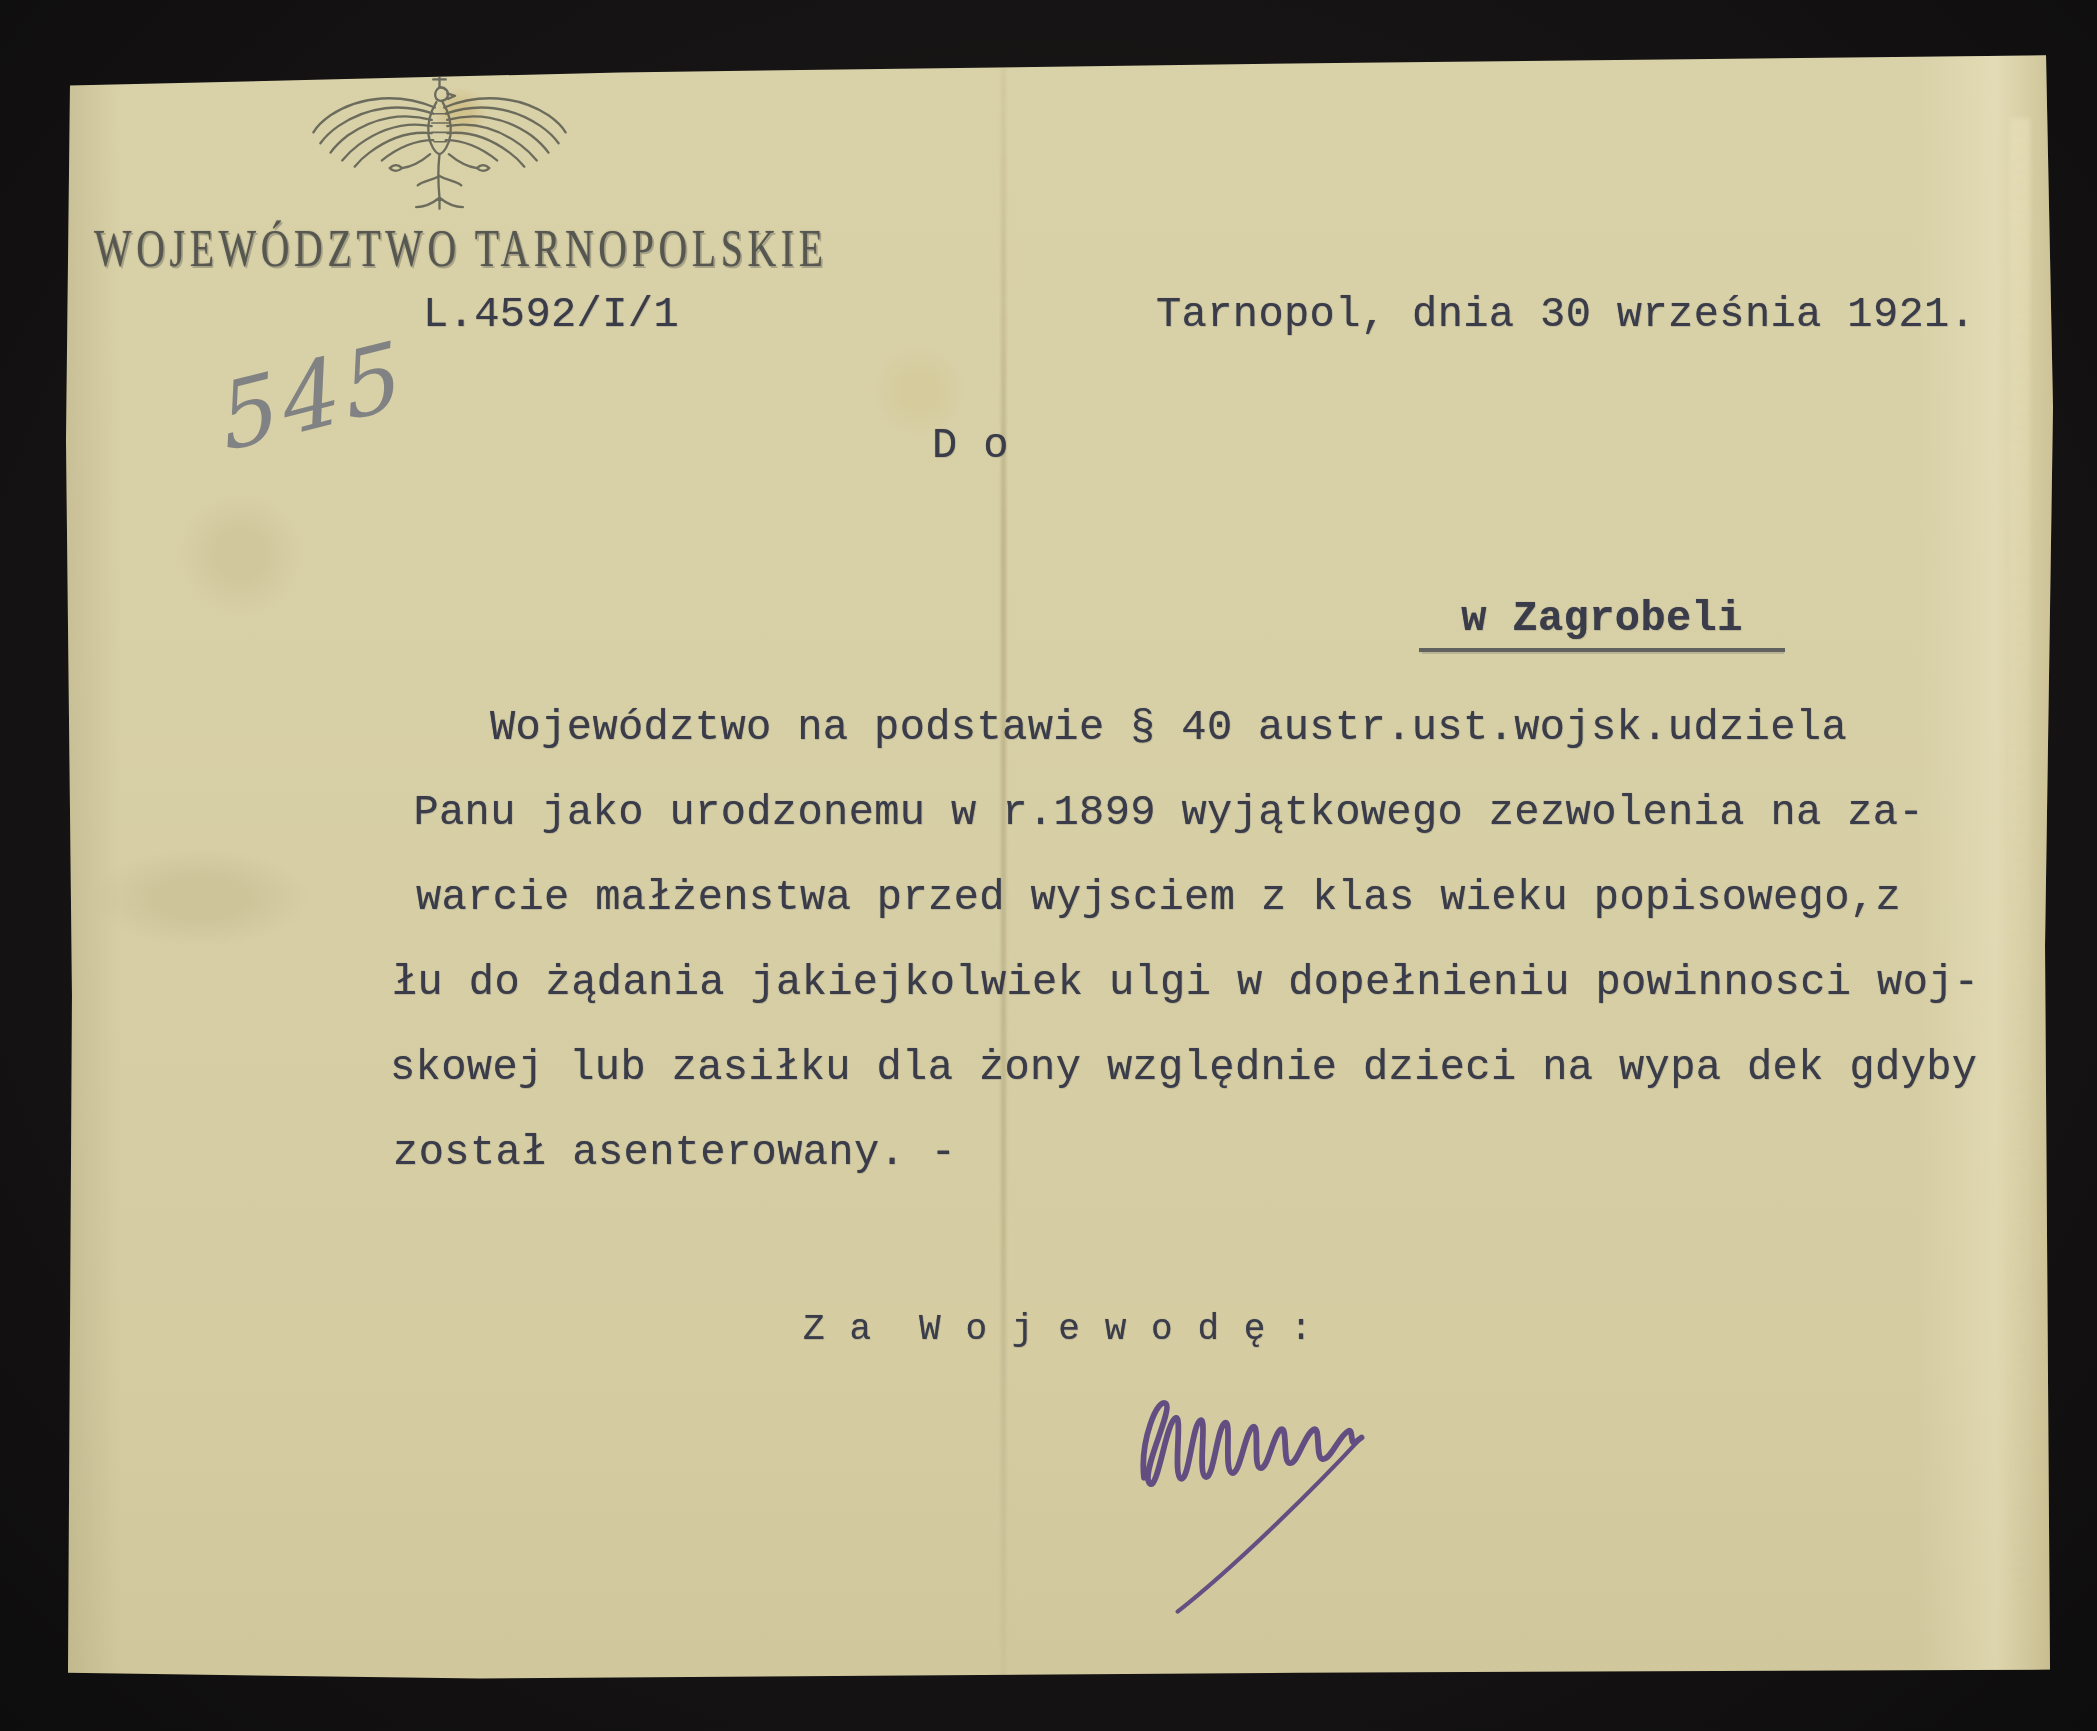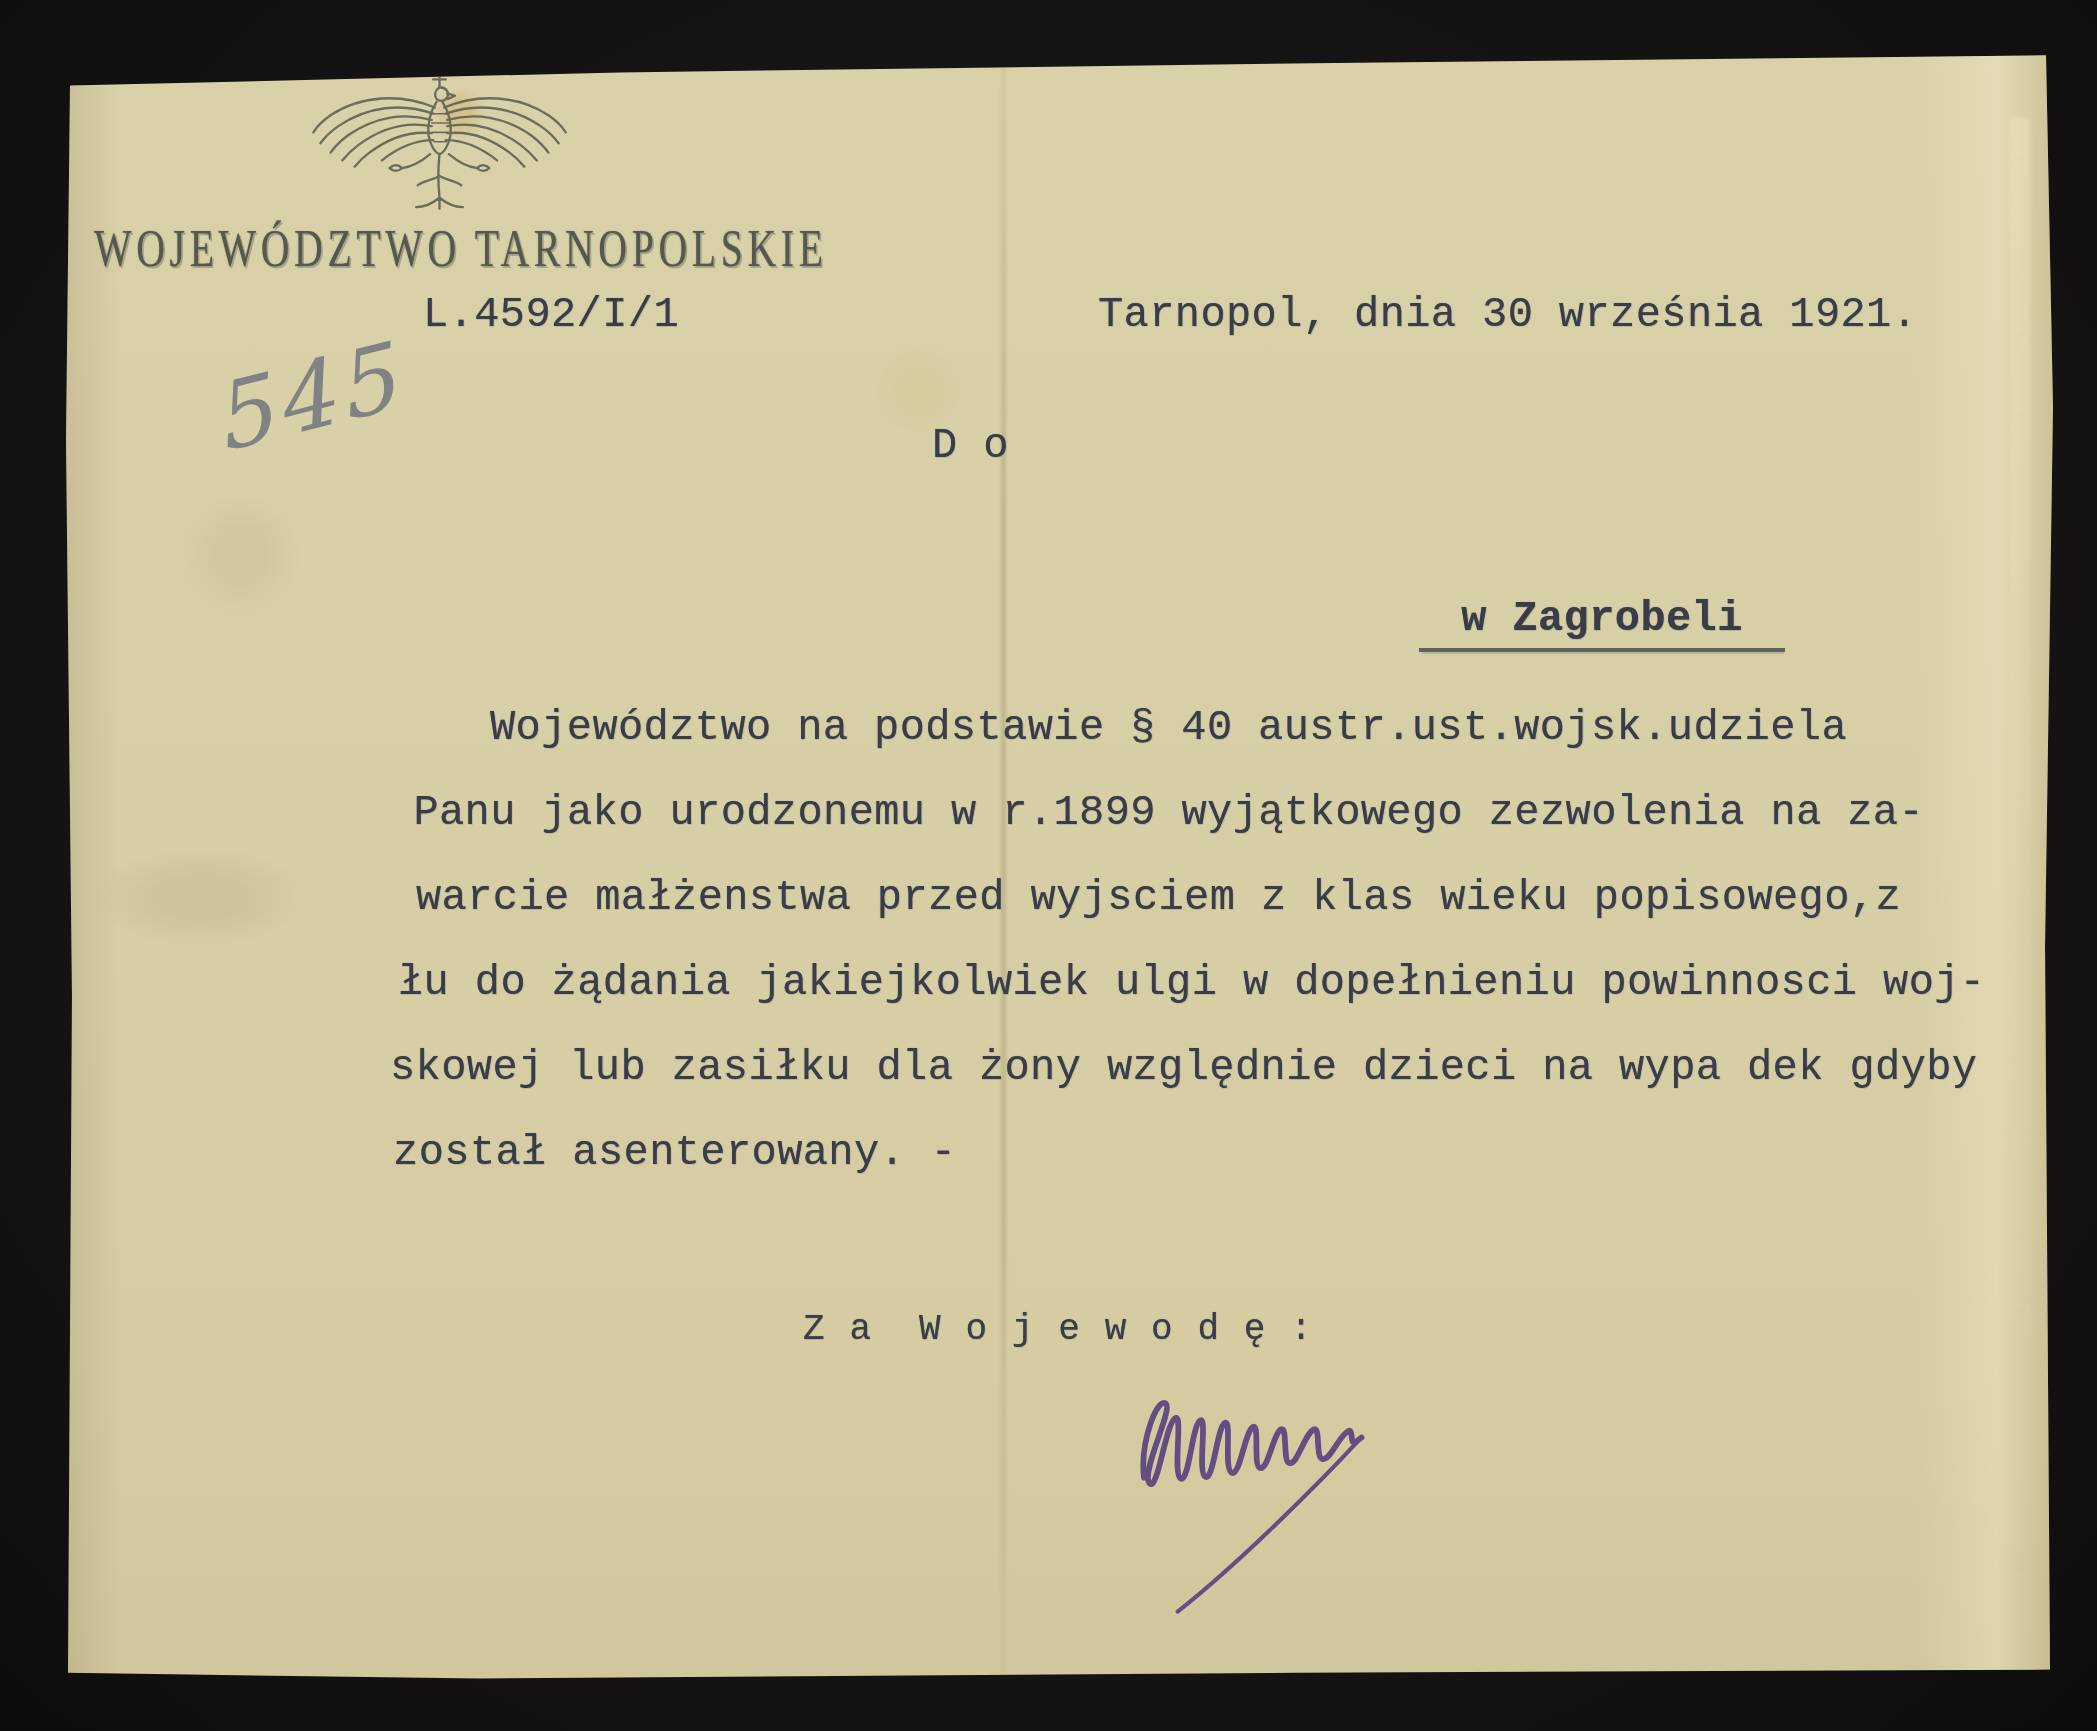--- a/index.html
+++ b/index.html
@@ -42,40 +42,40 @@
   .stamp-header{
     position:absolute;left:33px;top:170px;
     font-family:"Liberation Serif", serif;
     font-size:53px;letter-spacing:6.2px;white-space:pre;
     color:#565750;
     transform:scaleX(.75);transform-origin:left top;
     text-shadow:2.3px 1.6px 0 rgba(86,87,80,.35), 0 0 1.6px rgba(86,87,80,.5);
     filter:blur(0.4px);
   }
   .ref-number{position:absolute;left:362px;top:243px;font-size:42px;}
-  .dateline{position:absolute;left:1037px;top:243px;font-size:42px;}
+  .dateline{position:absolute;left:1095px;top:243px;font-size:42px;}
   .archival-number{
     position:absolute;left:153px;top:318px;
     font-family:"DejaVu Serif", serif;font-style:italic;
     font-size:92px;color:#73757d;letter-spacing:4.7px;
     transform:rotate(-14deg) skewX(-6deg);transform-origin:left top;
     opacity:.85;
   }
   .salutation{position:absolute;left:871px;top:374px;font-size:42px;}
   .addressee{position:absolute;left:748px;top:458px;font-size:42px;}
   .location-wrap{position:absolute;left:1358px;top:547px;width:366px;font-weight:bold;}
   .location-text{display:block;font-size:42px;text-align:center;}
   .location-underline{display:block;margin-top:4.7px;height:3.9px;background:#3a3d49;opacity:.75;box-shadow:0 1.6px 0.8px rgba(58,61,73,.25);}
   .body-block{position:absolute;left:329px;top:638px;font-size:42px;}
   .body-line{line-height:85px;}
   .body-line.l1{margin-left:100px;}
   .body-line.l2{margin-left:23.4px;}
   .body-line.l3{margin-left:26px;}
   .body-line.l4{margin-left:0;}
-  .body-line.l5{margin-left:8px;}
+  .body-line.l5{margin-left:2px;}
   .body-line.l6{margin-left:0;}
   .body-line.l7{margin-left:3.1px;}
   .closing{position:absolute;left:742px;top:1261px;font-size:36px;letter-spacing:1.6px;text-align:center;}
   .signature{position:absolute;left:1046px;top:1334px;width:312px;height:249px;}
 </style>
 </head>
 <body>
 
 <div class="paper">
 

